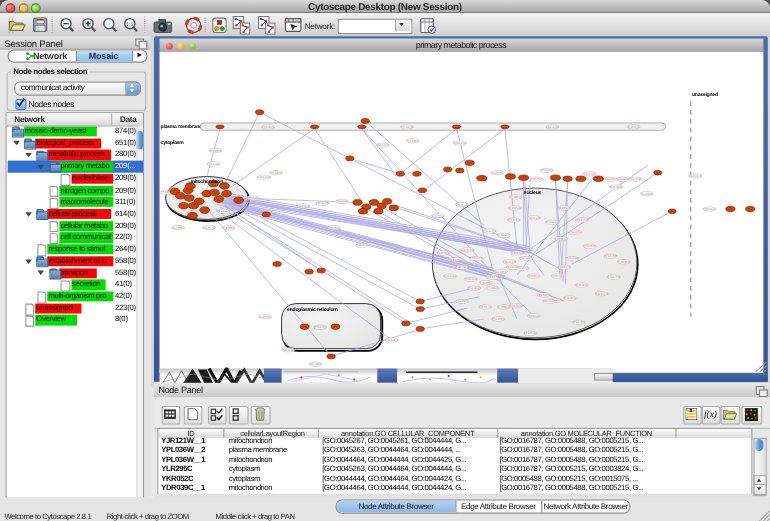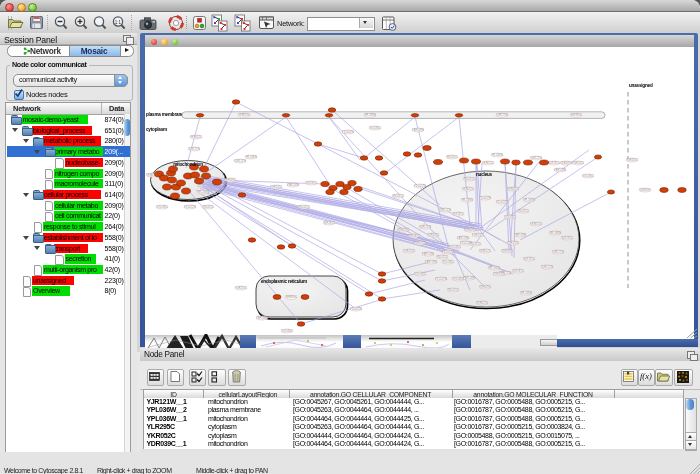--- a/index.html
+++ b/index.html
@@ -4,20 +4,21 @@
 body{width:700px;height:474px;position:relative;overflow:hidden;background:#555;font-family:"Liberation Sans",sans-serif;-webkit-font-smoothing:antialiased}
 .app{position:absolute;left:0;top:0;width:700px;height:474px;background:#e8e8e8;border-radius:8px 8px 0 0;overflow:hidden}
 .abs{position:absolute}
 </style></head><body>
 <div class="app">
 
 <div class="abs" style="left:0;top:0;width:700px;height:11px;background:linear-gradient(#d9d9d9,#a8a8a8);border-bottom:1px solid #6e6e6e;border-radius:8px 8px 0 0"></div>
 <div class="abs" style="left:5px;top:2.5px;width:7px;height:7px;border-radius:50%;background:radial-gradient(circle at 35% 30%,#ff9a94,#ec4d43 60%,#b1291f);border:0.5px solid #a03830"></div>
 <div class="abs" style="left:16.5px;top:2.5px;width:7px;height:7px;border-radius:50%;background:radial-gradient(circle at 35% 30%,#ffe3a0,#f5b23d 60%,#c78a1e);border:0.5px solid #ad7823"></div>
 <div class="abs" style="left:28px;top:2.5px;width:7px;height:7px;border-radius:50%;background:radial-gradient(circle at 35% 30%,#cdf0a2,#7ecb3f 60%,#529e18);border:0.5px solid #57881c"></div>
+<div class="abs" style="left:0;top:1px;width:700px;text-align:center;font-size:9px;font-weight:bold;color:#222;line-height:10px;letter-spacing:-0.25px">Cytoscape Desktop (New Session)</div>
 
 <div class="abs" style="left:0;top:12px;width:700px;height:21px;background:linear-gradient(#f2f2f2,#cfcfcf);border-bottom:1px solid #9a9a9a"></div>
 <div class="abs" style="left:8px;top:15.5px;width:1px;height:14px;background:#b5b5b5"></div>
 <div class="abs" style="left:10.5px;top:15.5px;width:1px;height:14px;background:#b5b5b5"></div>
 <svg class="abs" style="left:7px;top:15px" width="17" height="16" viewBox="0 0 17 16">
       <path d="M1.5 12.5 L1.5 4.5 L5.5 4.5 L7 6 L14 6 L14 12.5 Z" fill="#c8c87e" stroke="#6b6b35" stroke-width="0.9"></path>
       <path d="M2.5 12.5 L5 7.5 L16 7.5 L13.2 12.5 Z" fill="#e4e4a8" stroke="#6b6b35" stroke-width="0.9"></path>
     </svg>
 <svg class="abs" style="left:29px;top:15px" width="15" height="15" viewBox="0 0 15 15">
       <rect x="1.5" y="1.5" width="12" height="12" rx="1" fill="#9aa3b2" stroke="#4a5568" stroke-width="0.9"></rect>
@@ -113,20 +114,21 @@
       <path d="M10 12 L11.3 13.3 L13.3 10.6" stroke="#2a4d8f" stroke-width="1" fill="none"></path>
     </svg>
 
 <div class="abs" style="left:137px;top:33px;width:563px;height:319px;background:#d5d5d5"></div>
 
 <div class="abs" style="left:140px;top:33px;width:558px;height:314px;background:linear-gradient(#4a6cab,#35549a);border-radius:2px 2px 0 0"></div>
 <div class="abs" style="left:144.5px;top:35px;width:549px;height:11.5px;background:linear-gradient(#d8d8d8,#a6a6a6);border-bottom:1px solid #7e7e7e"></div>
 <div class="abs" style="left:150.5px;top:38.5px;width:6.5px;height:6.5px;border-radius:50%;background:radial-gradient(circle at 35% 30%,#ff9a94,#ec4d43 60%,#b1291f)"></div>
 <div class="abs" style="left:161px;top:38.5px;width:6.5px;height:6.5px;border-radius:50%;background:radial-gradient(circle at 35% 30%,#ffe3a0,#f5b23d 60%,#c78a1e)"></div>
 <div class="abs" style="left:171.5px;top:38.5px;width:6.5px;height:6.5px;border-radius:50%;background:radial-gradient(circle at 35% 30%,#cdf0a2,#7ecb3f 60%,#529e18)"></div>
+<div class="abs" style="left:144px;top:36px;width:550px;text-align:center;font-size:8px;color:#111;line-height:11px;letter-spacing:-0.45px">primary metabolic process</div>
 <div class="abs" style="left:144.5px;top:46.5px;width:549px;height:292px;background:#fff;overflow:hidden"></div>
 <svg style="position:absolute;left:144px;top:46px" width="550" height="292" viewBox="144 46 550 292">
 <text x="146" y="116" font-size="4.6" letter-spacing="-0.2" font-weight="bold" font-family="Liberation Sans">plasma membrane</text>
 <rect x="182" y="111.8" width="423" height="6.6" rx="3.3" fill="#f1f1f1" stroke="#999" stroke-width="0.7"></rect>
 <text x="146" y="131" font-size="4.6" letter-spacing="-0.2" font-weight="bold" font-family="Liberation Sans">cytoplasm</text>
 <defs>
         <radialGradient id="rg" cx="0.4" cy="0.32" r="0.75">
           <stop offset="0" stop-color="#f4f4f4"></stop>
           <stop offset="1" stop-color="#e6e6e6"></stop>
         </radialGradient>
@@ -519,21 +521,21 @@
         <circle cx="2" cy="1.8" r="1.3" fill="#2ca02c"></circle>
         <circle cx="6" cy="4" r="1.3" fill="#2ca02c"></circle>
         <circle cx="2" cy="6.4" r="1.3" fill="#2ca02c"></circle>
         <path d="M2 1.8 L6 4 L2 6.4" stroke="#2ca02c" stroke-width="0.7" fill="none"></path>
       </svg>
   <div class="abs" style="left:61px;top:0;width:50px;text-align:center;font-size:8.2px;font-weight:bold;color:#1a2f66;line-height:11.5px;letter-spacing:-0.2px">Mosaic</div>
   <div class="abs" style="left:117px;top:2.8px;width:0;height:0;border-top:2.8px solid transparent;border-bottom:2.8px solid transparent;border-left:4.5px solid #111"></div>
 </div>
 
 <div class="abs" style="left:6px;top:64.5px;width:125px;height:34px;border:1px solid #b5b5b5;border-radius:3px"></div>
-<div class="abs" style="left:10px;top:59.5px;background:#e6e6e6;padding:0 2px;font-size:7.2px;font-weight:bold;color:#111;line-height:9px;letter-spacing:-0.35px">Node color communicat</div>
+<div class="abs" style="left:10px;top:59.5px;background:#e6e6e6;padding:0 2px;font-size:7.2px;font-weight:bold;color:#111;line-height:9px;letter-spacing:-0.35px">Node nodes selection</div>
 
 <div class="abs" style="left:12.5px;top:73.5px;width:113px;height:11.5px;background:linear-gradient(#ffffff,#e3e3e3);border:0.8px solid #8f8f8f;border-radius:5px"></div>
 <div class="abs" style="left:19px;top:74.5px;font-size:7.4px;color:#111;line-height:10px;letter-spacing:-0.35px">communicat activity</div>
 <div class="abs" style="left:113.5px;top:73.5px;width:12px;height:11.5px;background:linear-gradient(#9ec7f0,#5c95d8);border:0.8px solid #8f8f8f;border-radius:0 5px 5px 0"></div>
 <div class="abs" style="left:117.5px;top:76px;width:0;height:0;border-left:2.6px solid transparent;border-right:2.6px solid transparent;border-bottom:3.2px solid #fff"></div>
 <div class="abs" style="left:117.5px;top:80.5px;width:0;height:0;border-left:2.6px solid transparent;border-right:2.6px solid transparent;border-top:3.2px solid #fff"></div>
 
 <div class="abs" style="left:13.5px;top:89.5px;width:8.5px;height:8.5px;background:linear-gradient(#cfe6fb,#74aae4);border:0.8px solid #4576b2;border-radius:2px"></div>
 <svg class="abs" style="left:13px;top:87px" width="12" height="12" viewBox="0 0 12 12">
       <path d="M2.5 6.5 L4.8 9 L9 2.5" stroke="#123a6b" stroke-width="1.6" fill="none"></path>
@@ -735,20 +737,27 @@
     </div>
 
 <div class="abs" style="left:685px;top:397.5px;width:9.5px;height:51px;background:linear-gradient(90deg,#fafafa,#e0e0e0);border:0.7px solid #aaa"></div>
 <div class="abs" style="left:686px;top:399px;width:8px;height:11px;border-radius:4px;background:linear-gradient(90deg,#bcd8f2,#5e97d8 55%,#4a82c4)"></div>
 <div class="abs" style="left:685px;top:431.5px;width:9.5px;height:8px;background:linear-gradient(#fdfdfd,#e5e5e5);border:0.7px solid #aaa"></div>
 <div class="abs" style="left:688px;top:434.5px;width:0;height:0;border-left:2.4px solid transparent;border-right:2.4px solid transparent;border-bottom:3.2px solid #333"></div>
 <div class="abs" style="left:685px;top:439.5px;width:9.5px;height:8px;background:linear-gradient(#fdfdfd,#e5e5e5);border:0.7px solid #aaa"></div>
 <div class="abs" style="left:688px;top:442.5px;width:0;height:0;border-left:2.4px solid transparent;border-right:2.4px solid transparent;border-top:3.2px solid #333"></div>
 
 <div class="abs" style="left:0;top:452px;width:700px;height:22px;background:#e4e4e4"></div>
+<div class="abs" style="left:305px;top:453.5px;width:266px;height:11px;background:#fff;border:0.8px solid #8a8a8a;border-radius:6px;overflow:hidden">
+  <div class="abs" style="left:0;top:0;width:108px;height:11px;background:linear-gradient(#b5d2ef,#8cb8e8);border-right:0.8px solid #8a8a8a"></div>
+  <div class="abs" style="left:186px;top:0;width:1px;height:11px;background:#8a8a8a"></div>
+  <div class="abs" style="left:0;top:0;width:108px;text-align:center;font-size:7.4px;letter-spacing:-0.35px;color:#111;line-height:11.5px">Node Attribute Browser</div>
+  <div class="abs" style="left:108px;top:0;width:78px;text-align:center;font-size:7.4px;letter-spacing:-0.35px;color:#111;line-height:11.5px">Edge Attribute Browser</div>
+  <div class="abs" style="left:187px;top:0;width:79px;text-align:center;font-size:7.4px;letter-spacing:-0.35px;color:#111;line-height:11.5px">Network Attribute Browser</div>
+</div>
 <div class="abs" style="left:4px;top:466.5px;letter-spacing:-0.4px;font-size:7px;color:#222;line-height:8px">Welcome to Cytoscape 2.8.1</div>
 <div class="abs" style="left:97px;top:466.5px;letter-spacing:-0.4px;font-size:7px;color:#222;line-height:8px">Right-click + drag to ZOOM</div>
 <div class="abs" style="left:196px;top:466.5px;letter-spacing:-0.4px;font-size:7px;color:#222;line-height:8px">Middle-click + drag to PAN</div>
 
 <svg class="abs" style="left:690px;top:464px" width="10" height="10" viewBox="0 0 10 10">
       <line x1="0" y1="10" x2="10" y2="0" stroke="#aaa" stroke-width="1"></line>
       <line x1="3.5" y1="10" x2="10" y2="3.5" stroke="#aaa" stroke-width="1"></line>
       <line x1="7" y1="10" x2="10" y2="7" stroke="#aaa" stroke-width="1"></line>
     </svg>
 </div>

